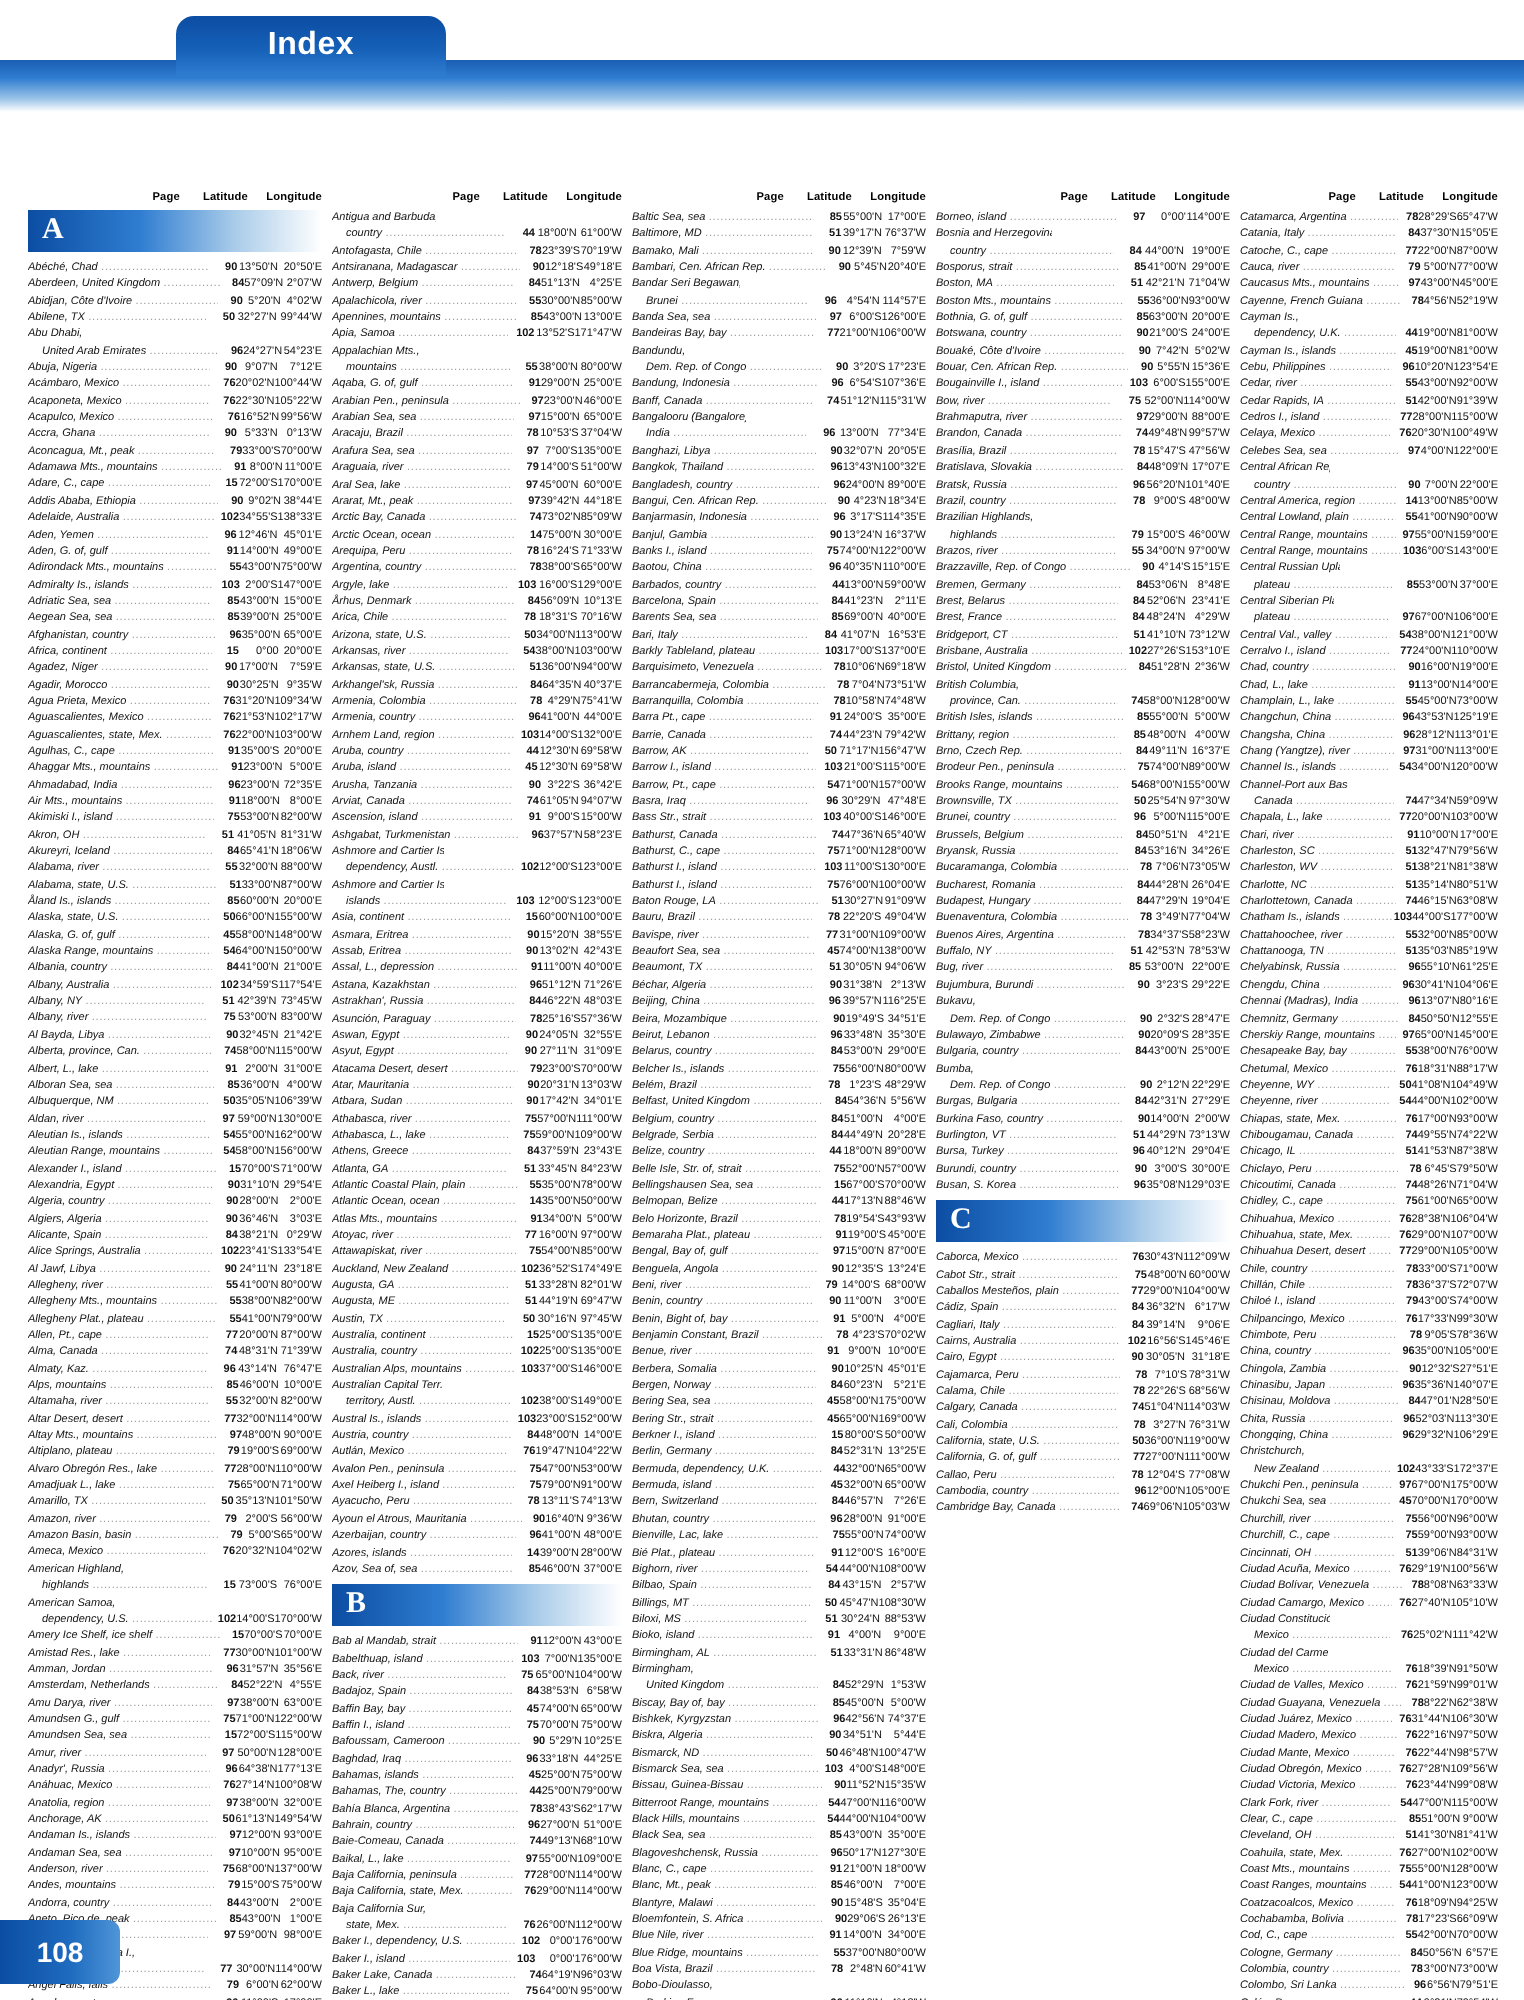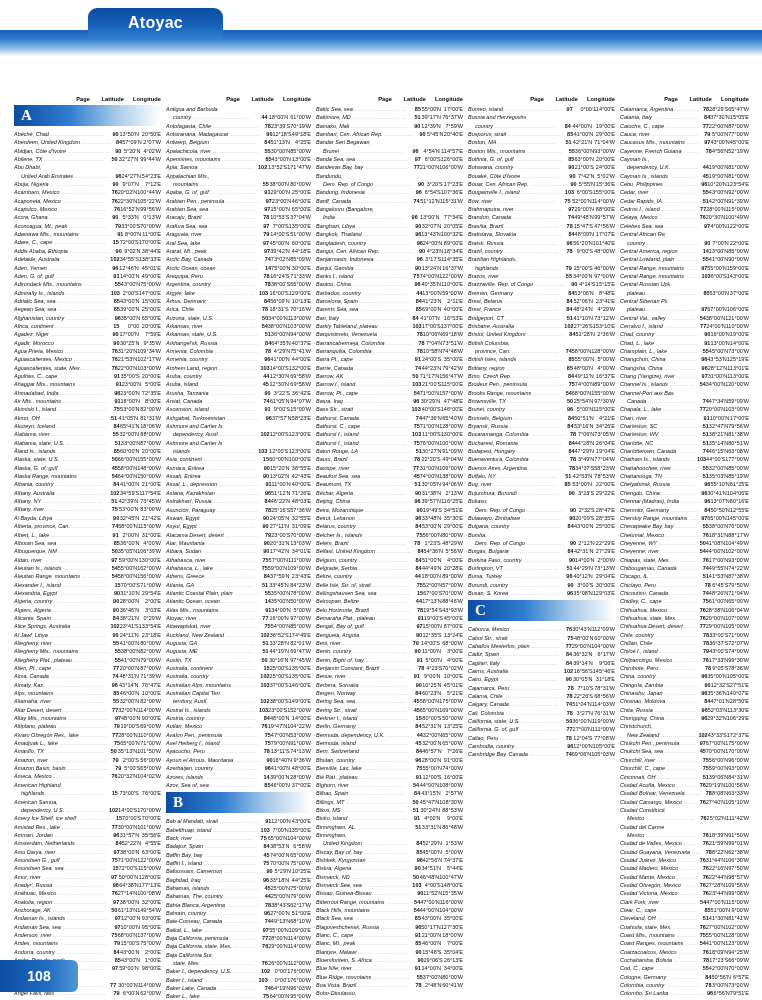--- a/index.html
+++ b/index.html
@@ -111,41 +111,41 @@
   .e-page { width: 23px; text-align: right; font-weight: bold; font-size: 5.5px; }
   .e-lat  { width: 34px; text-align: right; font-size: 5.5px; }
   .e-lon  { width: 37px; text-align: right; font-size: 5.5px; }
 
   .entry.headonly .e-name { font-style: italic; }
 
   
   .footer-tab {
     position: absolute;
     left: 0; bottom: 8px;
-    width: 78px; height: 32px;
+    width: 60px; height: 32px;
     background: linear-gradient(to right, #0b4da2 0%, #1f6cc0 60%, #4f95d8 100%);
     border-radius: 0 6px 6px 0;
     display: flex;
     align-items: center;
     justify-content: center;
   }
   .footer-num {
     color: #ffffff;
     font-size: 14px;
     font-weight: bold;
   }
 </style>
 </head>
 <body>
 
 <div id="page">
 
   <div class="header-band"></div>
   <div class="header-tab">
-    <span class="header-title">Atoyac</span>
+    <span class="header-title">Index</span>
   </div>
 
   <div class="columns" id="cols">
       <div class="col">
         <div class="col-head">
           <span class="ch-page">Page</span>
           <span class="ch-lat">Latitude</span>
           <span class="ch-lon">Longitude</span>
         </div>
         <div class="letter-band">

